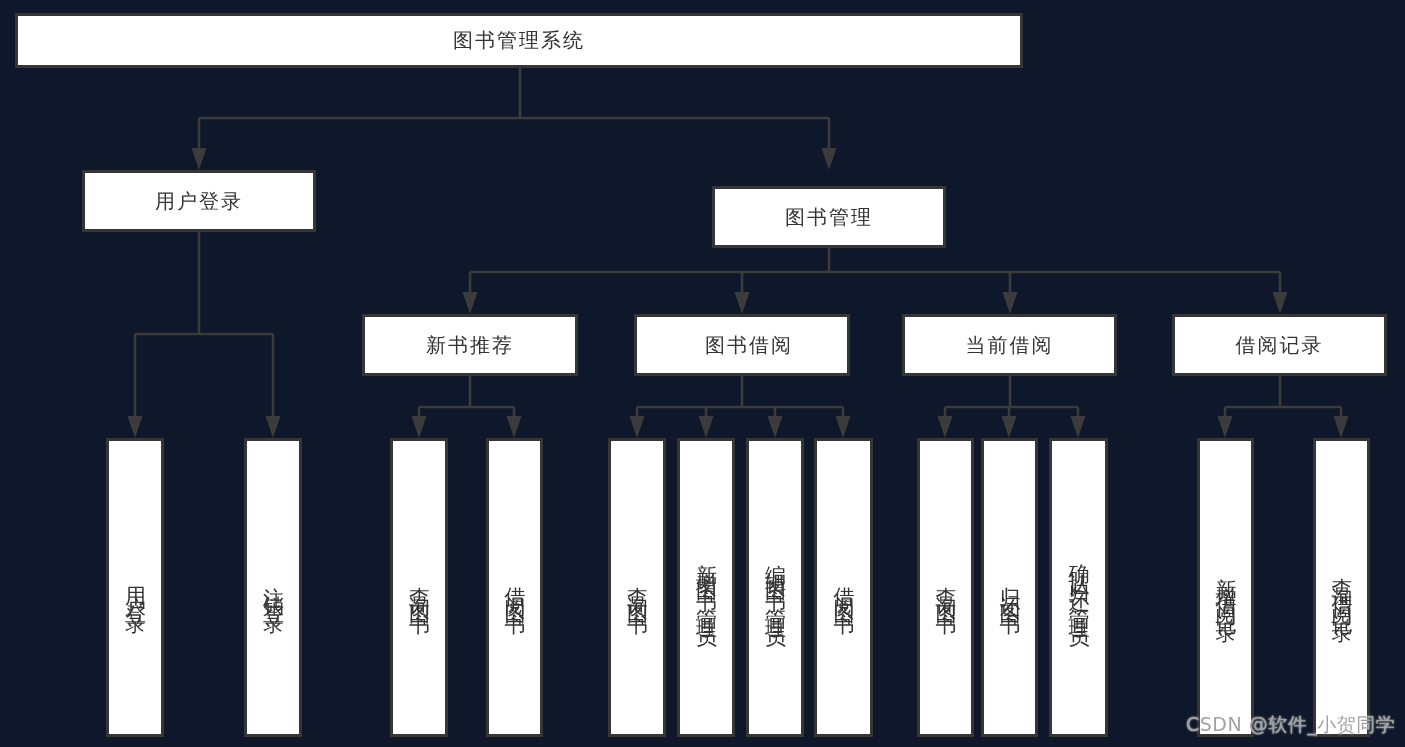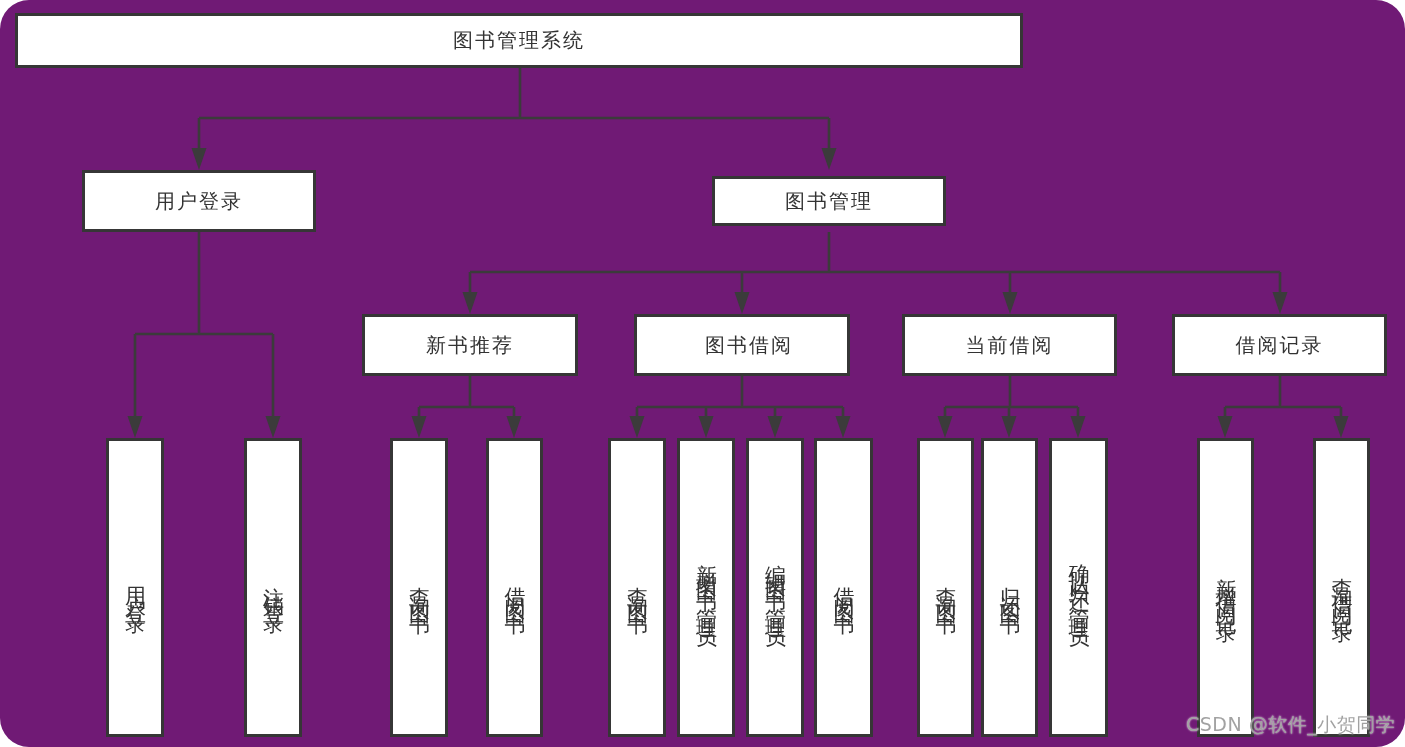--- a/index.html
+++ b/index.html
@@ -1,22 +1,21 @@
 <!DOCTYPE html>
 <html><head>
 <meta charset="utf-8">
 <style>
   html,body{margin:0;padding:0;background:#ffffff;}
   #canvas{
     position:relative;
     width:1405px;height:747px;
-    background:#701a75;
+    background:#0f172a;
     font-family:"DejaVu Sans","Liberation Sans",sans-serif;
     overflow:hidden;
-    border-radius:29px;
   }
   #wires{position:absolute;left:0;top:0;width:1405px;height:747px;}
   .node{
     position:absolute;
     box-sizing:border-box;
     border:3px solid #363636;
     background:#ffffff;
     display:flex;align-items:center;justify-content:center;
     color:#333333;
     font-size:20px;
@@ -91,21 +90,21 @@
       <polygon points="1009,438 1001.5,416 1016.5,416"></polygon>
       <polygon points="1078,438 1070.5,416 1085.5,416"></polygon>
       <polygon points="1225,438 1217.5,416 1232.5,416"></polygon>
       <polygon points="1341,438 1333.5,416 1348.5,416"></polygon>
     </g>
   </svg>
 
   <div class="node" style="left:15px;top:13px;width:1008px;height:55px;">图书管理系统</div>
 
   <div class="node" style="left:82px;top:170px;width:234px;height:62px;">用户登录</div>
-  <div class="node" style="left:712px;top:176px;width:234px;height:50px;">图书管理</div>
+  <div class="node" style="left:712px;top:186px;width:234px;height:62px;">图书管理</div>
 
   <div class="node" style="left:362px;top:314px;width:216px;height:62px;font-family:Liberation Mono, monospace;">新书推荐</div>
   <div class="node" style="left:634px;top:314px;width:216px;height:62px;padding-left:14px;">图书借阅</div>
   <div class="node" style="left:902px;top:314px;width:215px;height:62px;text-align:right;">当前借阅</div>
   <div class="node" style="left:1172px;top:314px;width:215px;height:62px;">借阅记录</div>
 
   <div class="vnode" style="left:106px;top:438px;width:58px;height:299px;">
     <span>用户登录</span>
   </div>
   <div class="vnode" style="left:244px;top:438px;width:58px;height:299px;">

